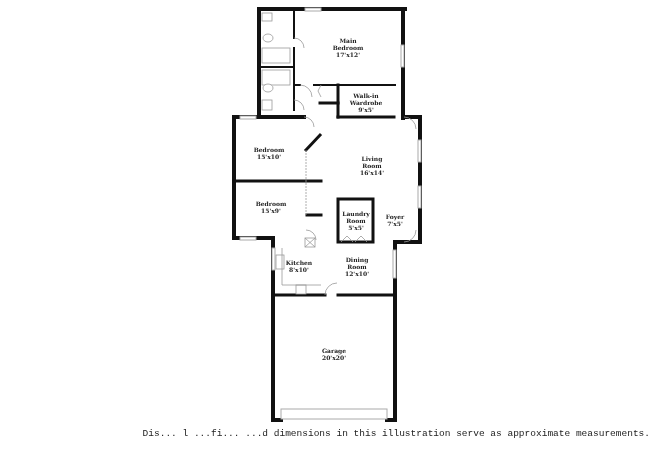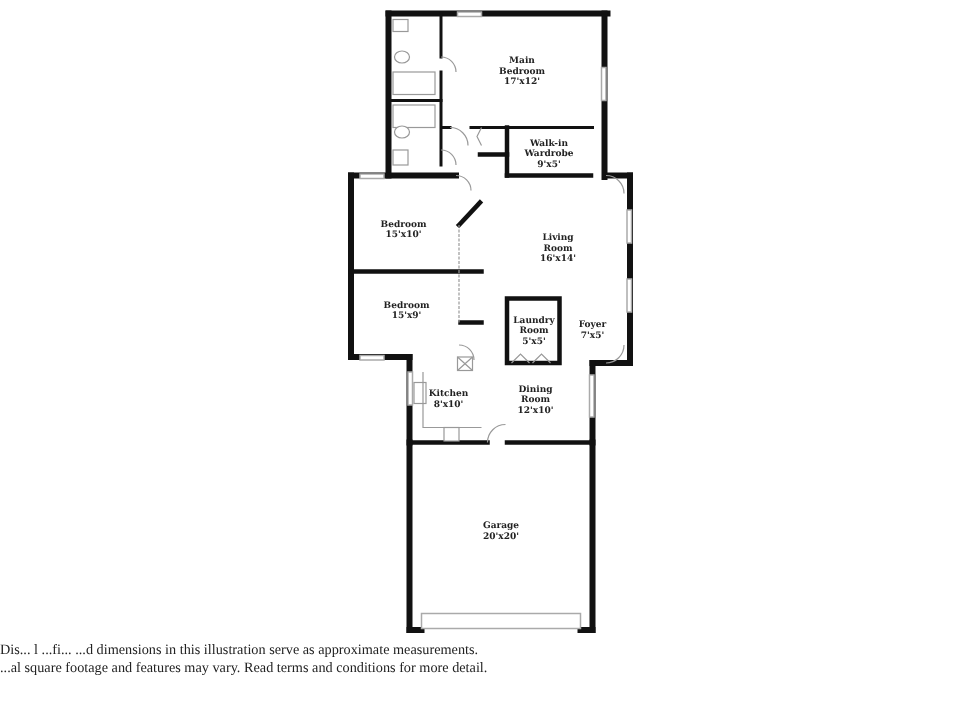--- a/index.html
+++ b/index.html
@@ -1,21 +1,21 @@
 <!DOCTYPE html>
 <html><head>
   <meta charset="utf-8">
   <style>
     html, body { margin: 0; padding: 0; background: #ffffff; }
     body { width: 650px; height: 473px; position: relative; overflow: hidden; font-family: "DejaVu Serif", serif; }
     #plan { position: absolute; left: 0; top: 0; }
     .room-label { position: absolute; text-align: center; font-family: "DejaVu Serif", serif; font-weight: bold; font-size: 6px; line-height: 7px; color: #222; white-space: nowrap; transform: translateX(-50%); }
     .room-label span { display: block; }
     .room-label .dim { font-weight: bold; }
-    .disclaimer { position: absolute; left: 0; width: 650px; top: 428px; text-align: left; font-family: Liberation Serif, serif; font-size: 9.5px; line-height: 12px; color: #222; }
+    .disclaimer { position: absolute; left: 0; width: 650px; top: 428px; text-align: right; font-family: Liberation Mono, monospace; font-size: 9.5px; line-height: 12px; color: #222; }
     .disclaimer span { display: block; }
   </style>
 </head>
 <body>
 
 <svg id="plan" width="650" height="473" viewBox="0 0 650 473">
   <g stroke="#111" fill="none" stroke-linecap="square">
 
     <line x1="259" y1="9" x2="405" y2="9" stroke-width="4"></line>
     <line x1="259" y1="9" x2="259" y2="117" stroke-width="4"></line>
@@ -135,14 +135,13 @@
   <span>Room</span>
   <span class="dim">12'x10'</span>
 </div>
 <div class="room-label" style="left:334px; top:347px;">
   <span>Garage</span>
   <span class="dim">20'x20'</span>
 </div>
 
 <div class="disclaimer">
   <span>Dis...  l ...fi...  ...d dimensions in this illustration serve as approximate measurements.</span>
-  <span>...al square footage and features may vary. Read terms and conditions for more detail.</span>
 </div>
 
 </body></html>

